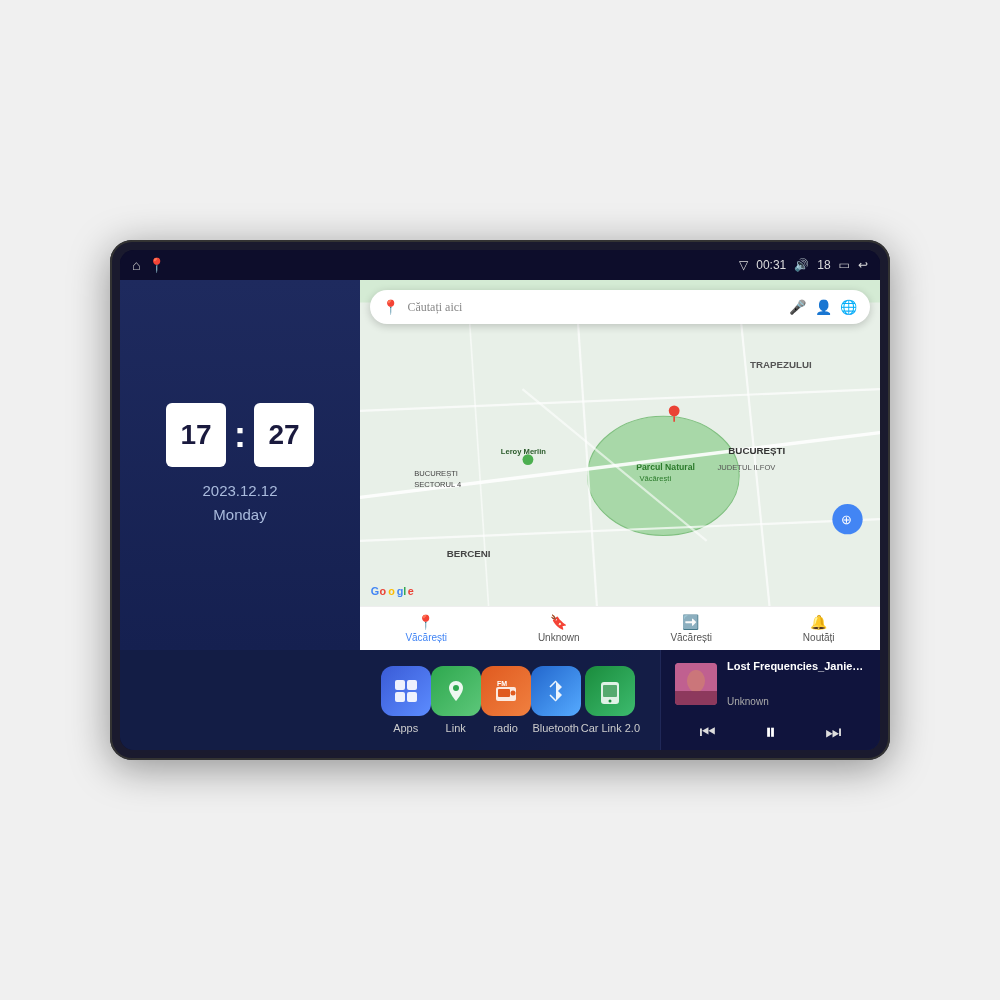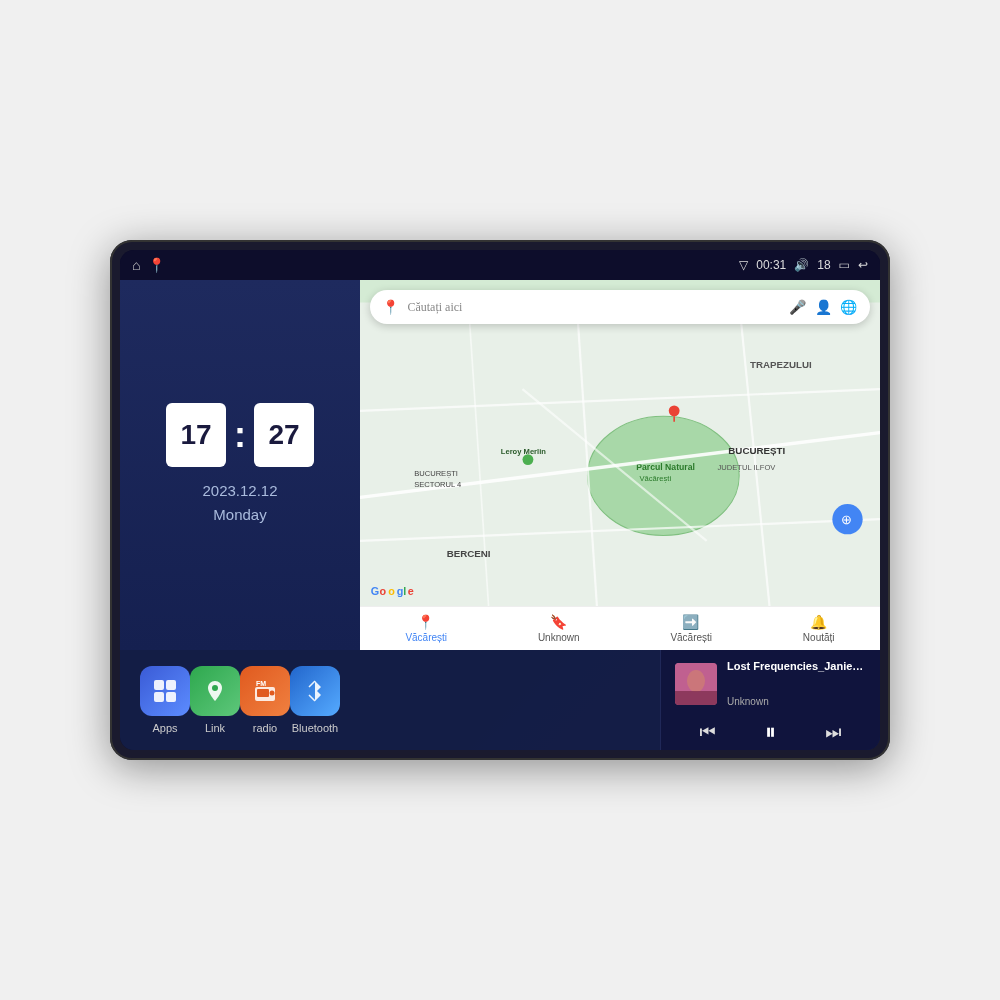--- a/index.html
+++ b/index.html
@@ -215,21 +215,21 @@
       display: flex;
       background: rgba(20, 30, 70, 0.95);
       flex-shrink: 0;
     }
 
     
     .apps-area {
       flex: 1;
       display: flex;
       align-items: center;
-      justify-content: flex-start;
+      justify-content: flex-end;
       padding: 10px 20px;
     }
 
     .app-icon {
       display: flex;
       flex-direction: column;
       align-items: center;
       gap: 6px;
       cursor: pointer;
     }
@@ -488,20 +488,30 @@
           <div class="app-icon">
             <div class="app-icon-img icon-bluetooth">
               <svg width="28" height="28" viewBox="0 0 28 28" xmlns="http://www.w3.org/2000/svg">
                 <path d="M14 4 L14 24 L20 18 L16 14 L20 10 Z" fill="white" opacity="0.9"></path>
                 <path d="M14 24 L8 18 M14 4 L8 10" stroke="white" stroke-width="1.5" opacity="0.9" fill="none"></path>
               </svg>
             </div>
             <span class="app-label">Bluetooth</span>
           </div>
 
+          <div class="app-icon">
+            <div class="app-icon-img icon-carlink">
+              <svg width="28" height="28" viewBox="0 0 28 28" xmlns="http://www.w3.org/2000/svg">
+                <rect x="5" y="5" width="18" height="22" rx="3" fill="white" opacity="0.85"></rect>
+                <rect x="7" y="8" width="14" height="12" rx="1" fill="#1a8c3c" opacity="0.7"></rect>
+                <circle cx="14" cy="24" r="1.5" fill="#1a8c3c"></circle>
+              </svg>
+            </div>
+            <span class="app-label">Car Link 2.0</span>
+          </div>
 
         </div>
 
         <div class="music-player">
           <div class="music-top">
             <div class="album-art">
               <div class="album-art-inner">
                 <svg width="42" height="42" viewBox="0 0 42 42" xmlns="http://www.w3.org/2000/svg">
                   <rect width="42" height="42" fill="#c06090"></rect>
                   <ellipse cx="21" cy="18" rx="9" ry="11" fill="#d08070" opacity="0.7"></ellipse>

